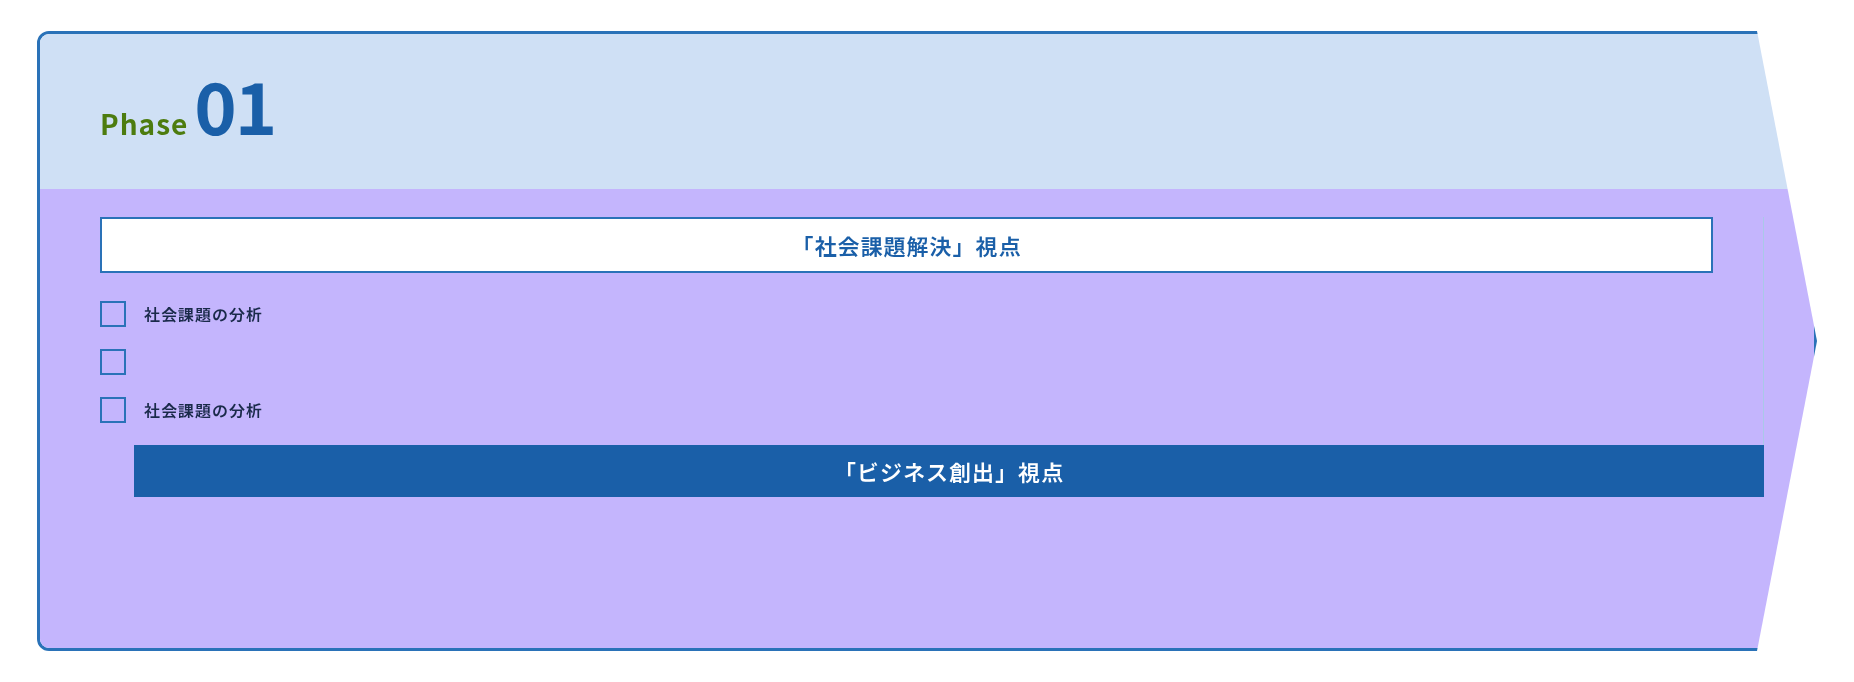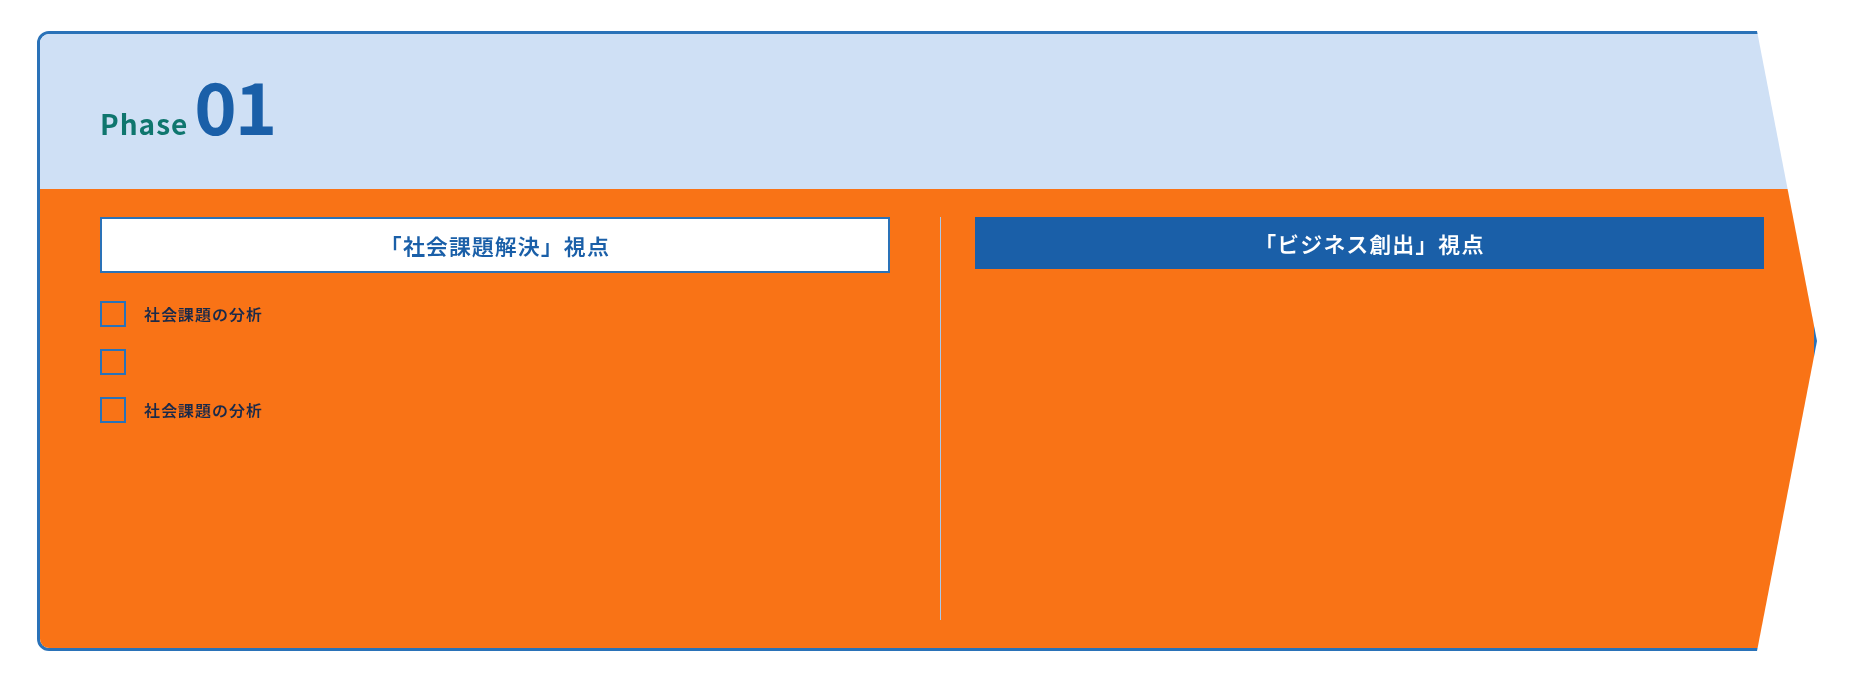--- a/index.html
+++ b/index.html
@@ -28,21 +28,21 @@
     .phase-label {
       display: flex;
       align-items: baseline;
       gap: 6px;
       margin-bottom: 8px;
     }
 
     .phase-text {
       font-size: 28px;
       font-weight: 700;
-      color: #0f766e;
+      color: #4d7c0f;
       letter-spacing: 1px;
     }
 
     .phase-number {
       font-size: 72px;
       font-weight: 700;
       color: #1a5fa8;
       line-height: 1;
       letter-spacing: -2px;
     }
@@ -72,25 +72,25 @@
       background: #cfe0f5;
       padding: 14px 50px 18px 60px;
       min-height: 155px;
       display: flex;
       flex-direction: column;
       justify-content: center;
     }
 
     
     .content-body {
-      background: #f97316;
+      background: #c4b5fd;
       flex: 1;
       padding: 28px 50px 28px 60px;
       display: flex;
-      flex-direction: row;
+      flex-direction: column;
       gap: 0;
     }
 
     
     .left-column {
       flex: 1;
       display: flex;
       flex-direction: column;
       gap: 0;
       border-right: 1px solid #aac8e8;

